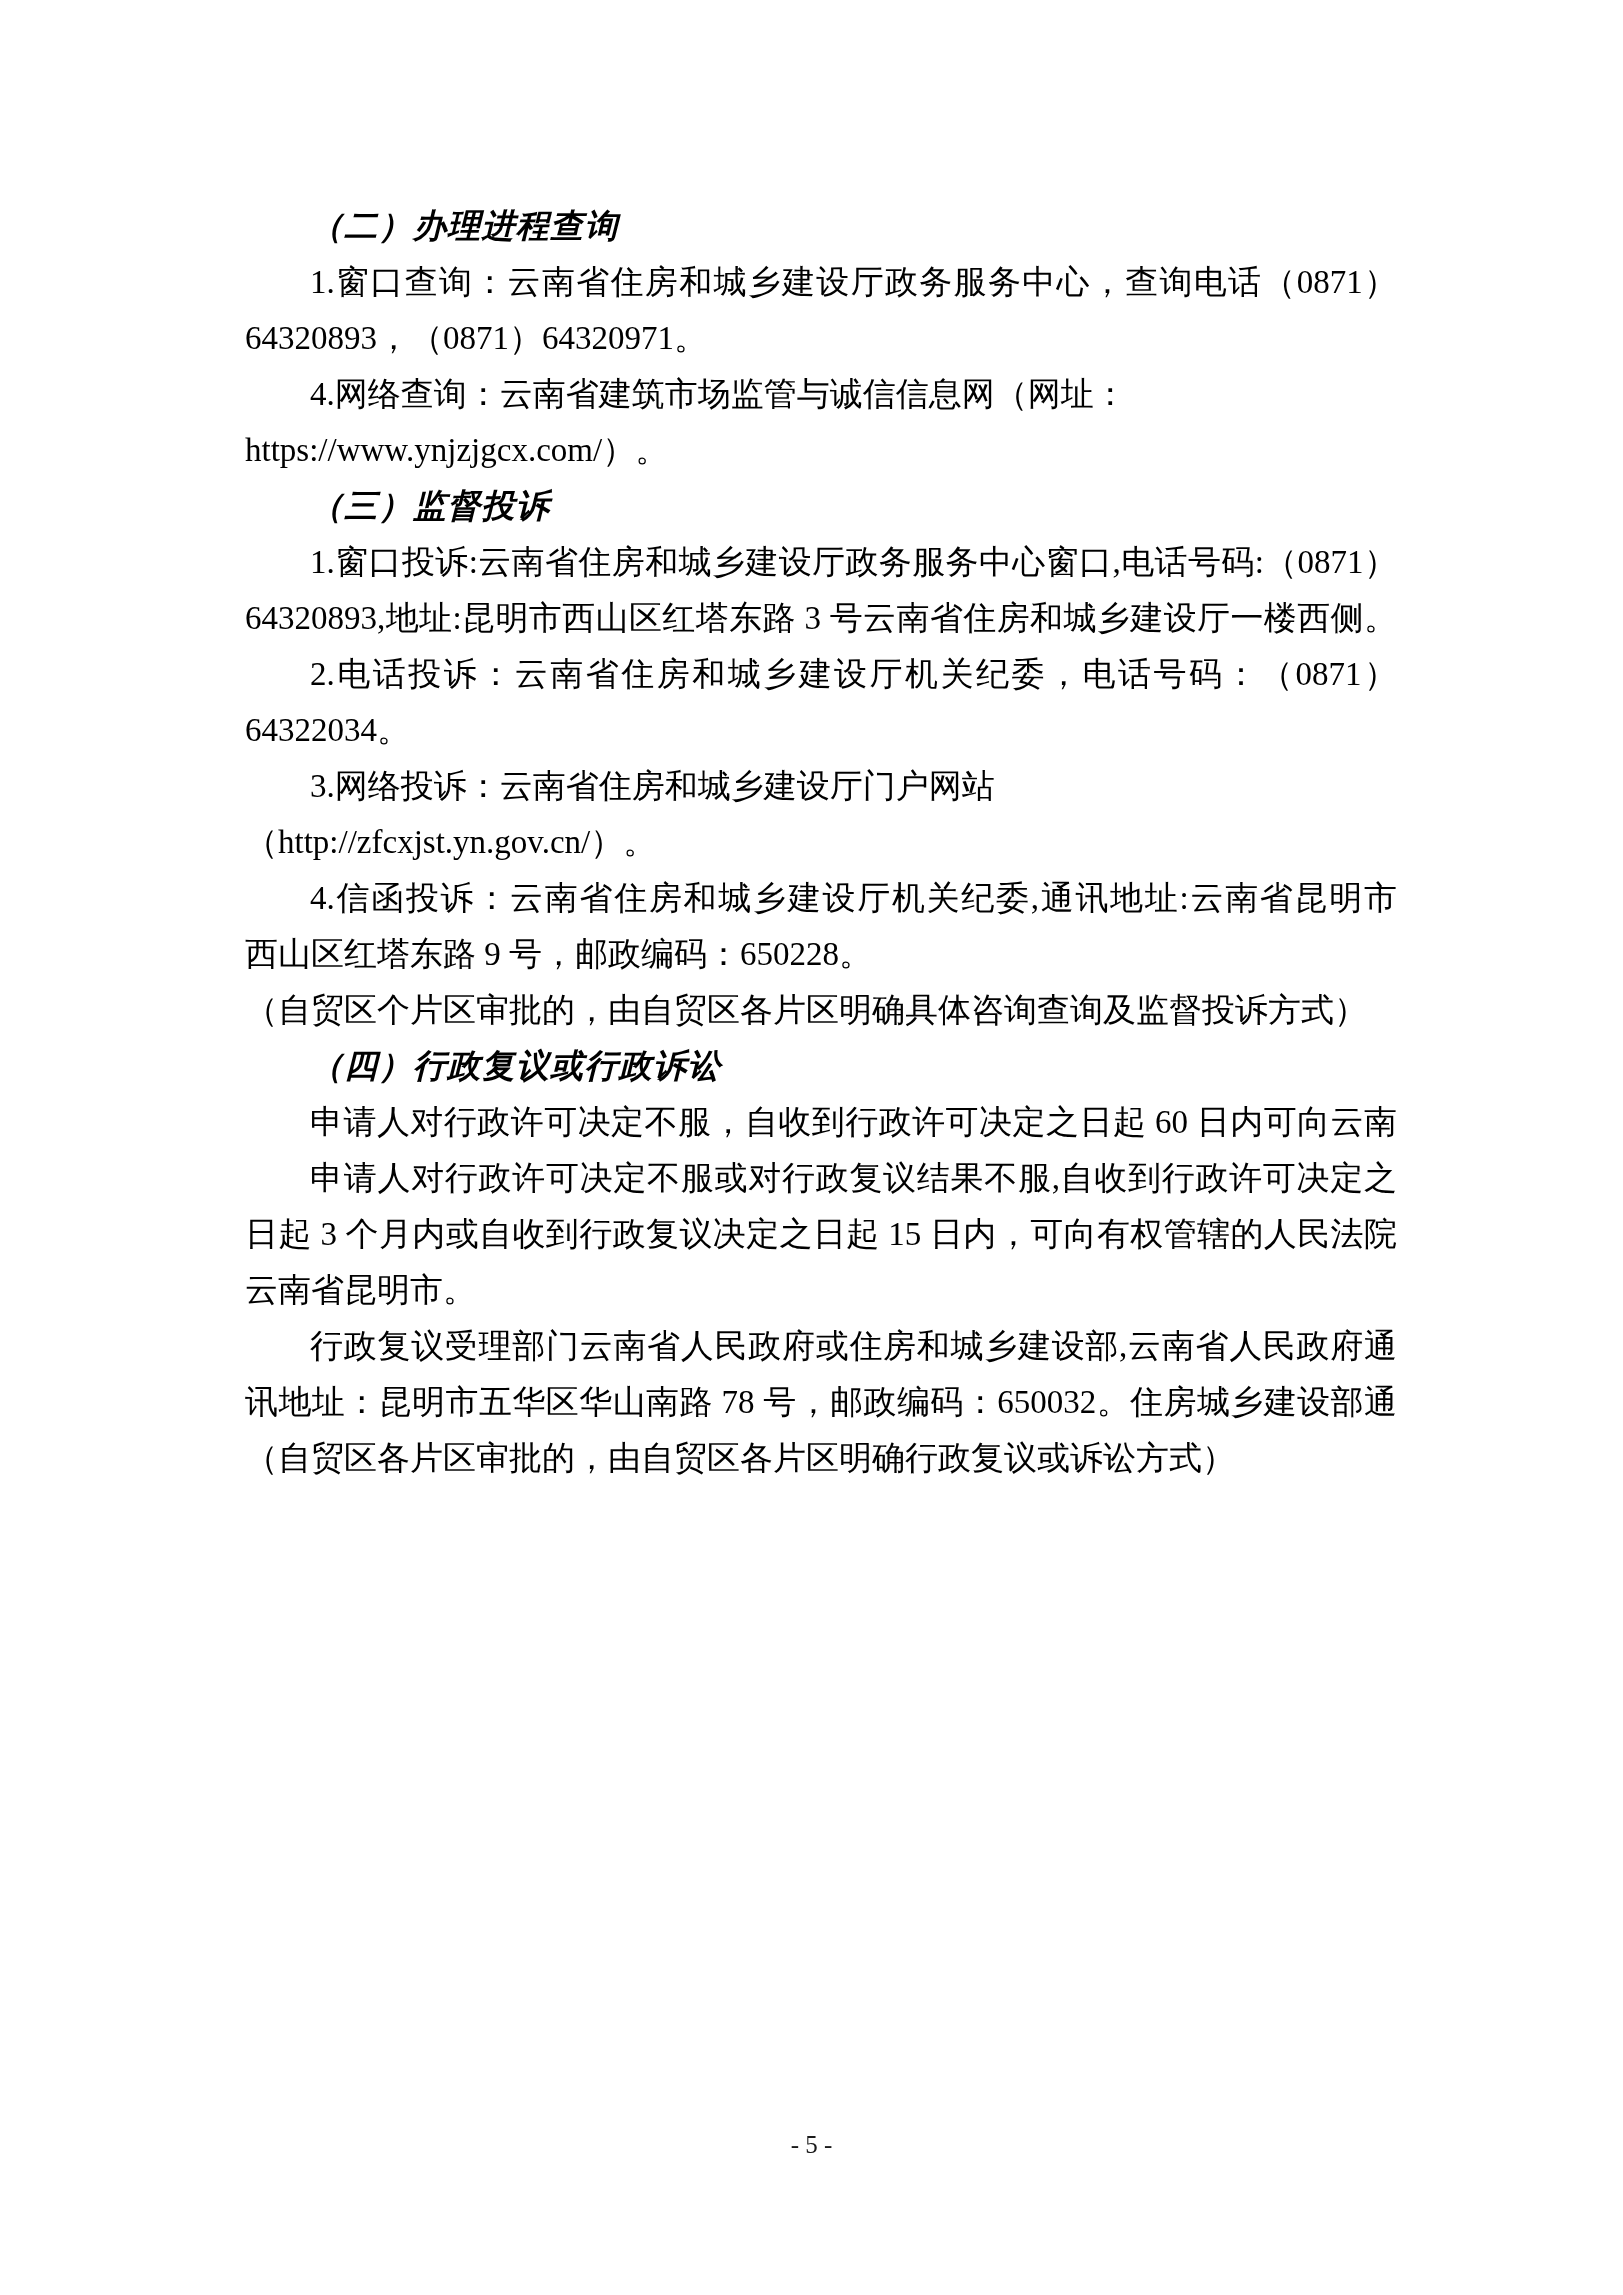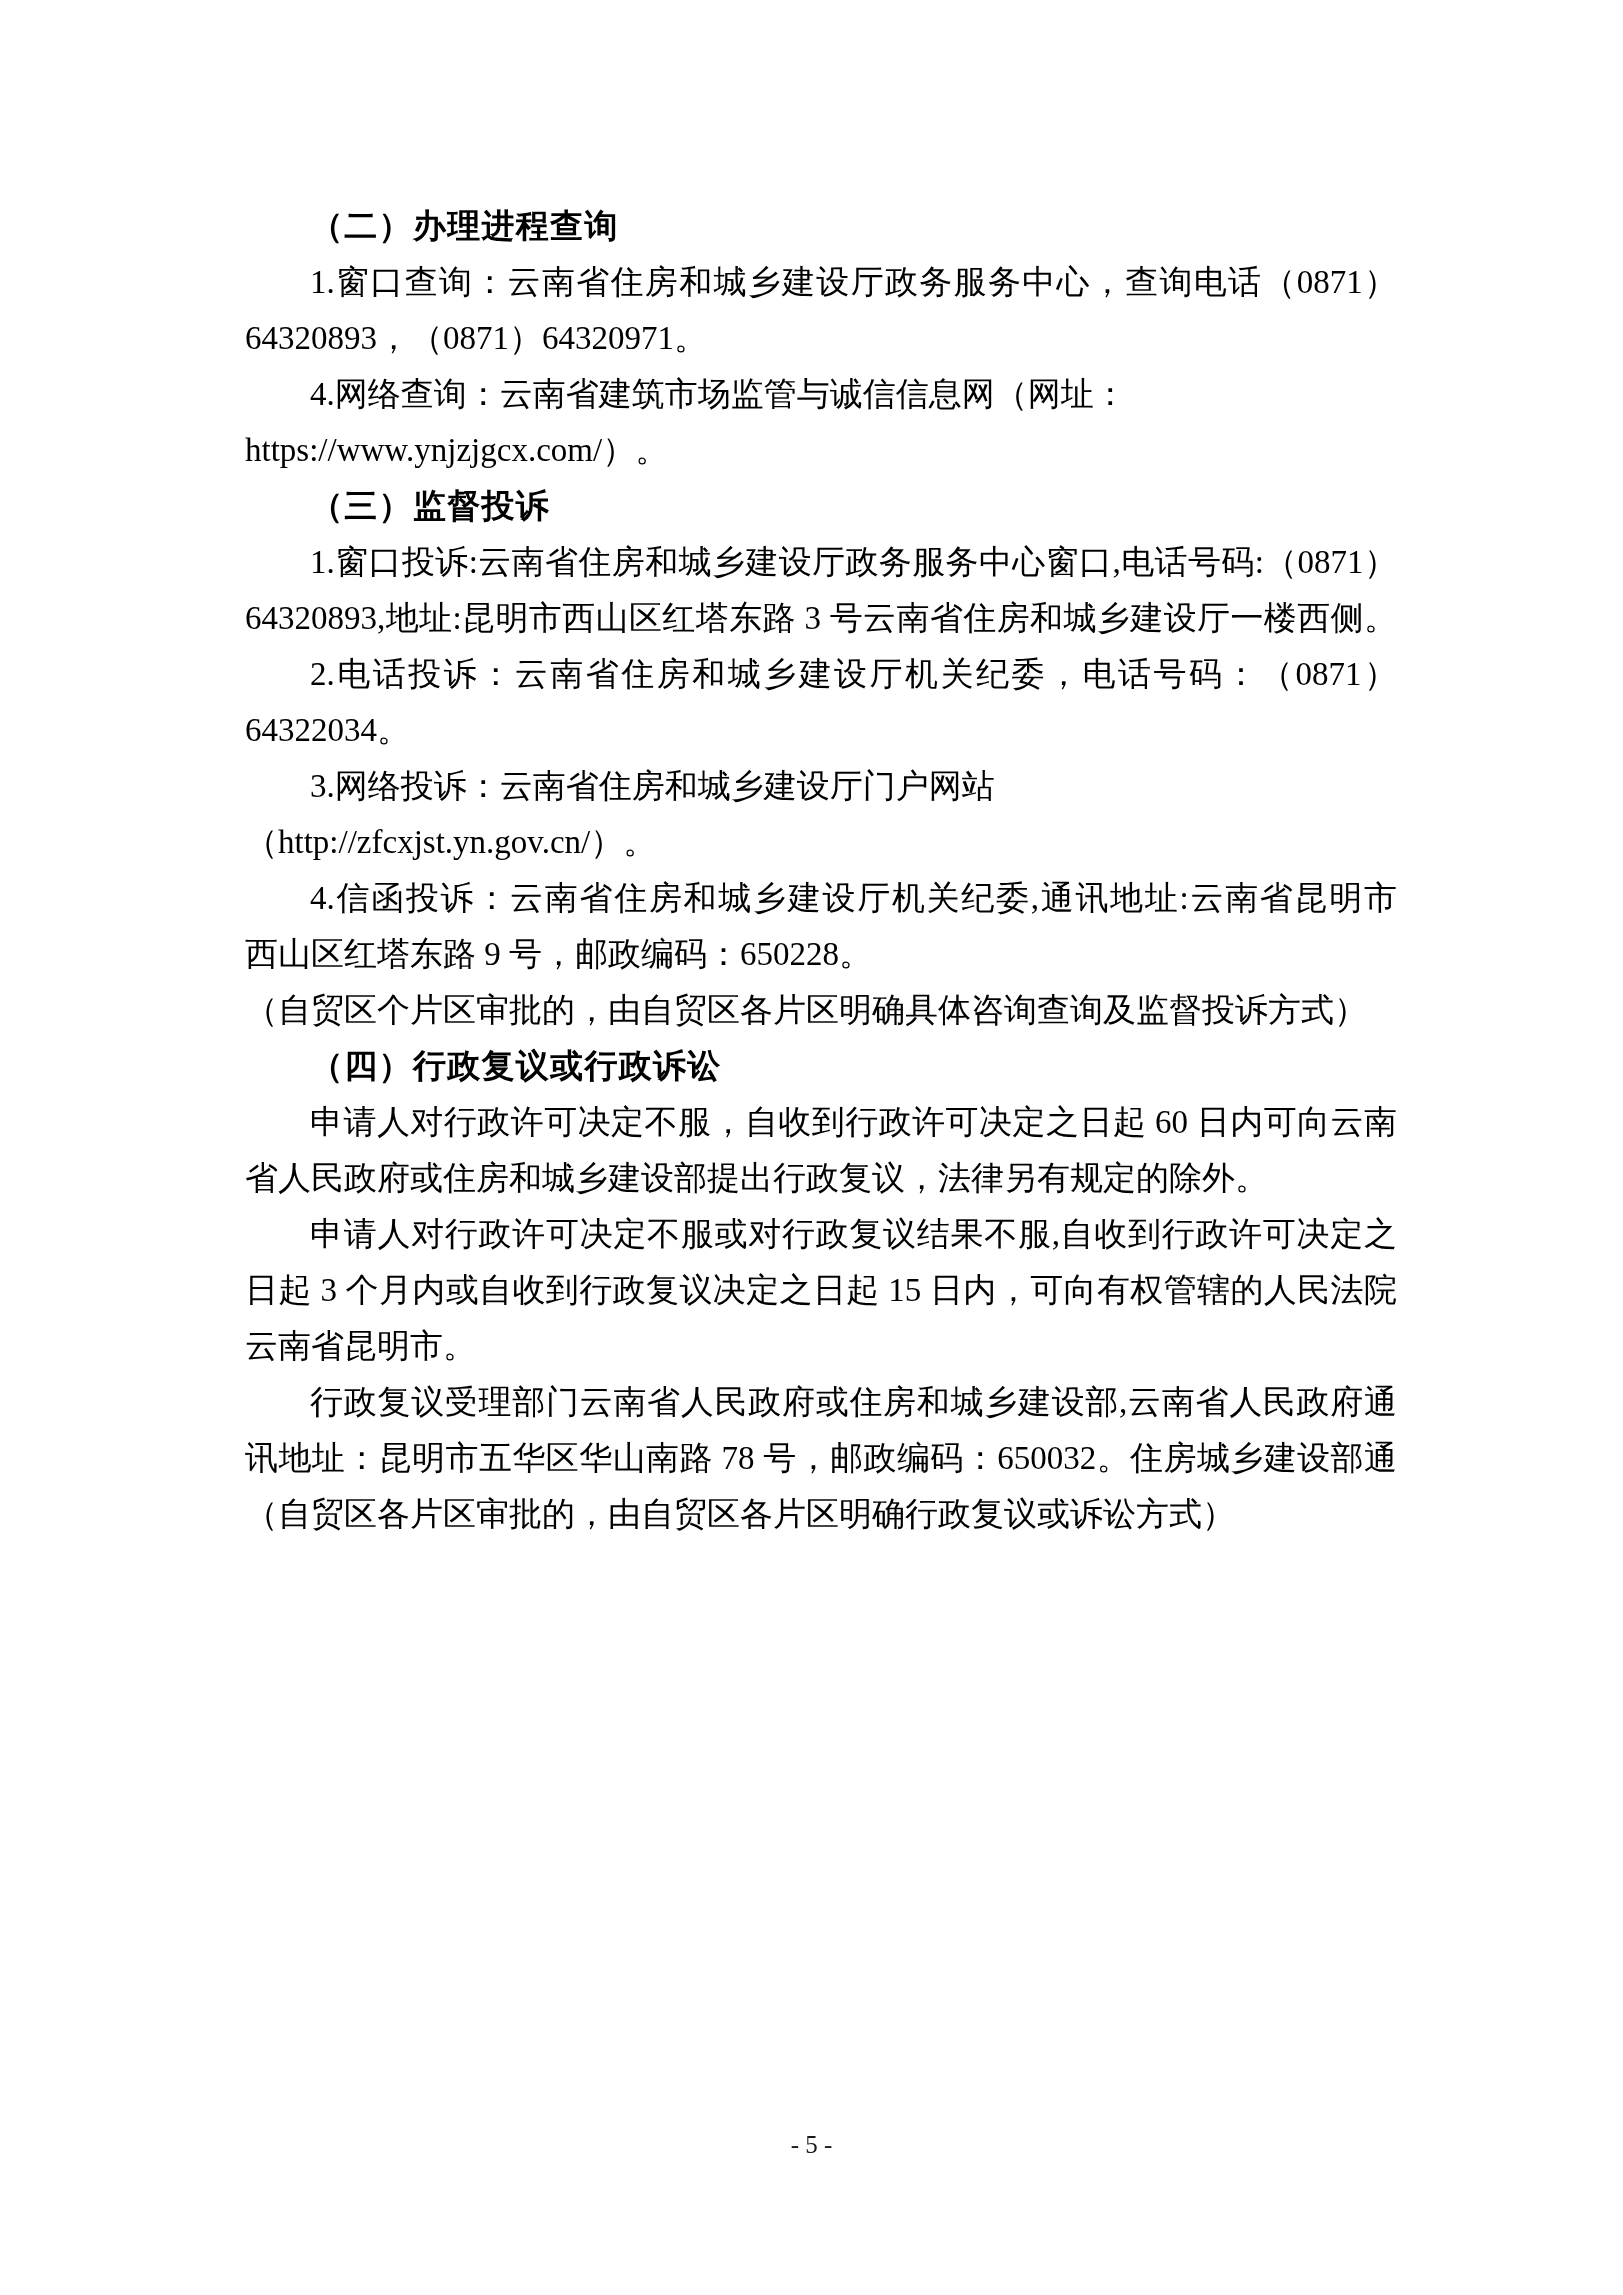--- a/index.html
+++ b/index.html
@@ -37,20 +37,21 @@
   .ln.indent { padding-left: 65px; }
   .ln.full {
     text-align: justify;
     text-align-last: justify;
     text-justify: inter-character;
   }
   .ln.heading {
     font-family: "Liberation Sans", "DejaVu Sans", sans-serif;
     font-weight: 700;
     letter-spacing: 1.3px;
+    font-style: italic;
   }
   .footer {
     position: absolute;
     left: 0;
     top: 2129px;
     width: 1623px;
     height: 31px;
     line-height: 31px;
     text-align: center;
     font-size: 25px;
@@ -76,21 +77,20 @@
     <div class="ln indent full">2.电话投诉：云南省住房和城乡建设厅机关纪委，电话号码：（0871）</div>
     <div class="ln">64322034。</div>
     <div class="ln indent">3.网络投诉：云南省住房和城乡建设厅门户网站</div>
     <div class="ln">（http://zfcxjst.yn.gov.cn/）。</div>
     <div class="ln indent full">4.信函投诉：云南省住房和城乡建设厅机关纪委,通讯地址:云南省昆明市</div>
     <div class="ln">西山区红塔东路 9 号，邮政编码：650228。</div>
     <div class="ln">（自贸区个片区审批的，由自贸区各片区明确具体咨询查询及监督投诉方式）</div>
 
     <div class="ln heading indent">（四）行政复议或行政诉讼</div>
     <div class="ln indent full">申请人对行政许可决定不服，自收到行政许可决定之日起 60 日内可向云南</div>
-    <div class="ln">省人民政府或住房和城乡建设部提出行政复议，法律另有规定的除外。</div>
     <div class="ln indent full">申请人对行政许可决定不服或对行政复议结果不服,自收到行政许可决定之</div>
     <div class="ln full">日起 3 个月内或自收到行政复议决定之日起 15 日内，可向有权管辖的人民法院</div>
     <div class="ln">云南省昆明市。</div>
     <div class="ln indent full">行政复议受理部门云南省人民政府或住房和城乡建设部,云南省人民政府通</div>
     <div class="ln full">讯地址：昆明市五华区华山南路 78 号，邮政编码：650032。住房城乡建设部通</div>
     <div class="ln">（自贸区各片区审批的，由自贸区各片区明确行政复议或诉讼方式）</div>
 
   </div>
 
   <div class="footer">

